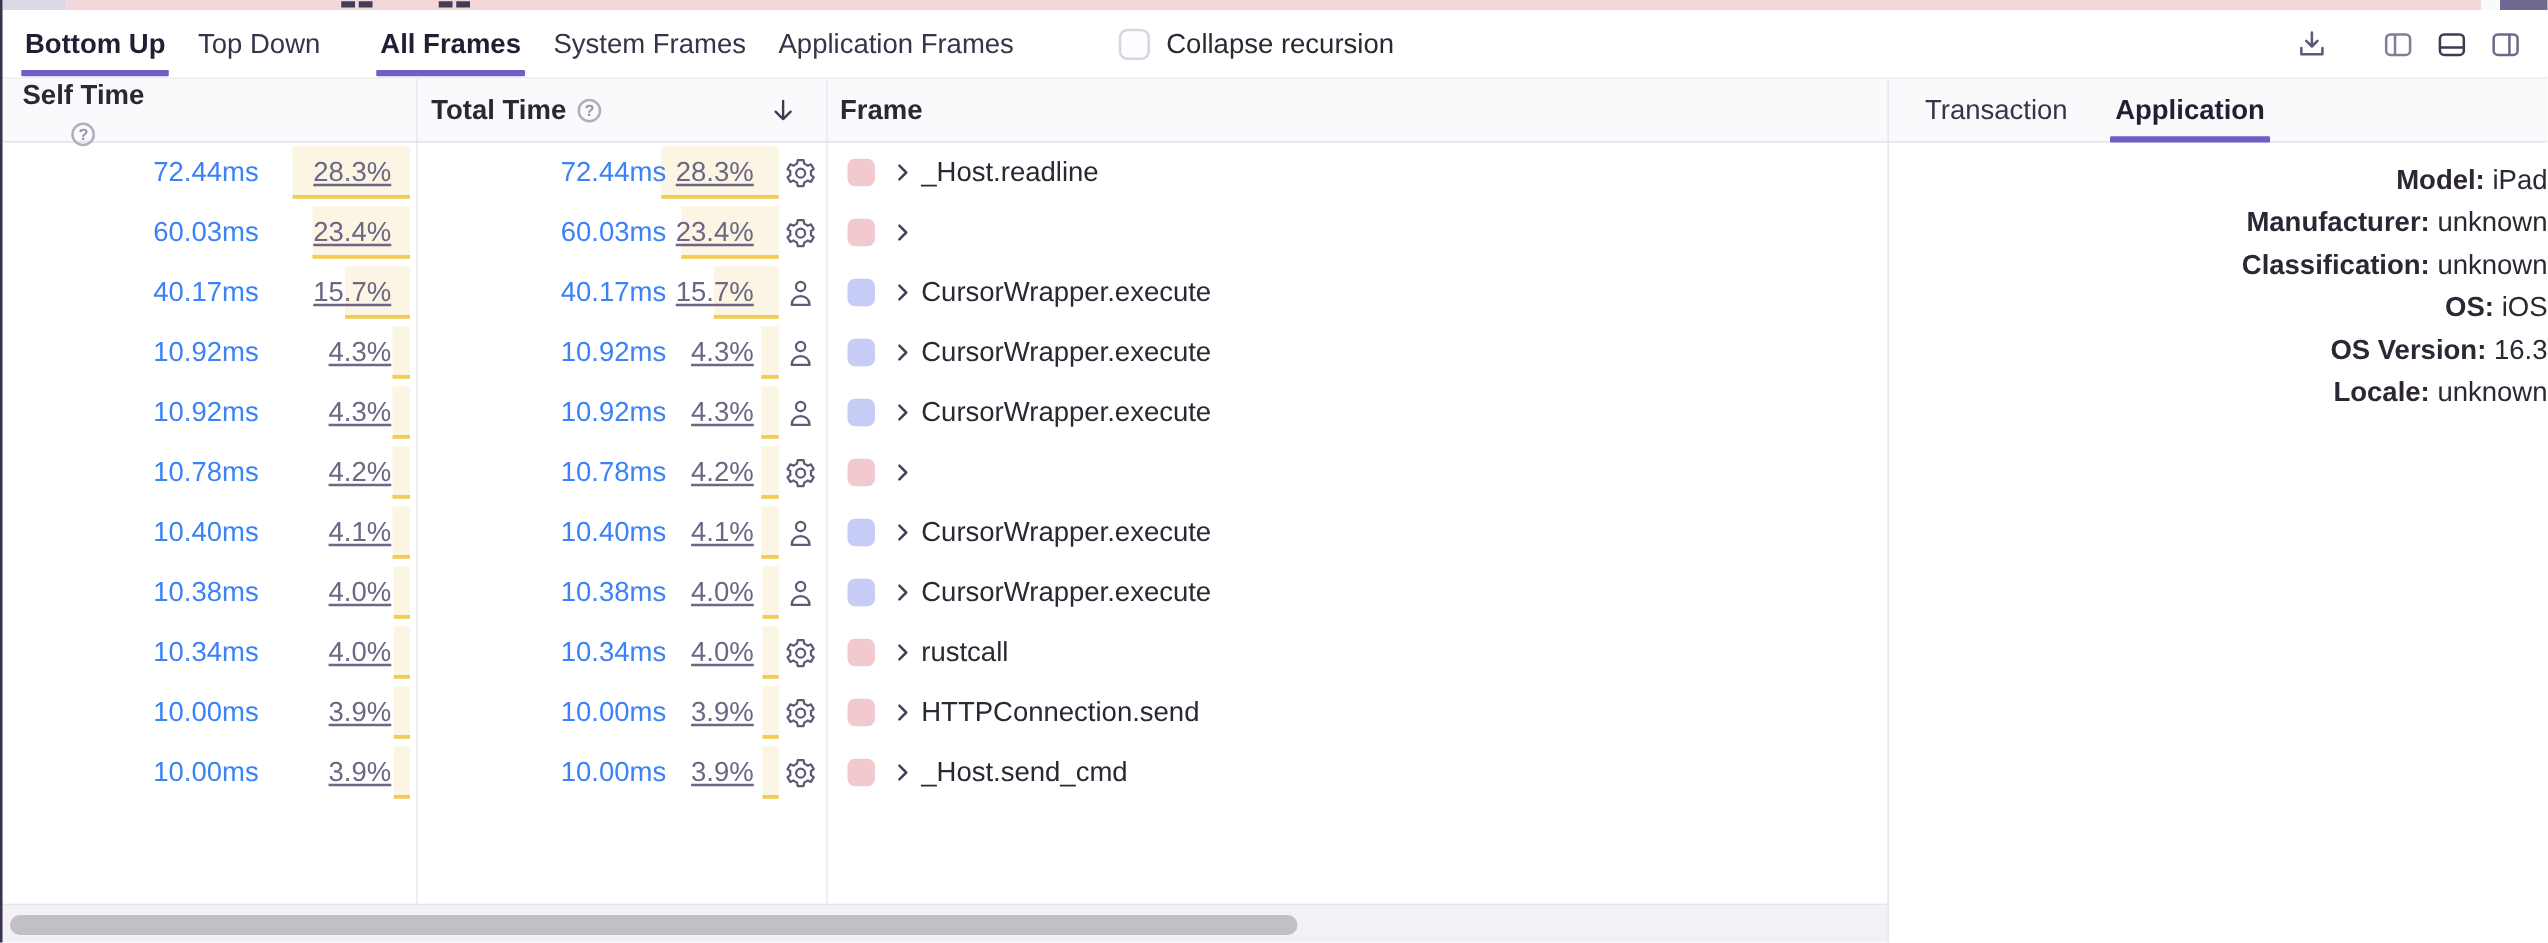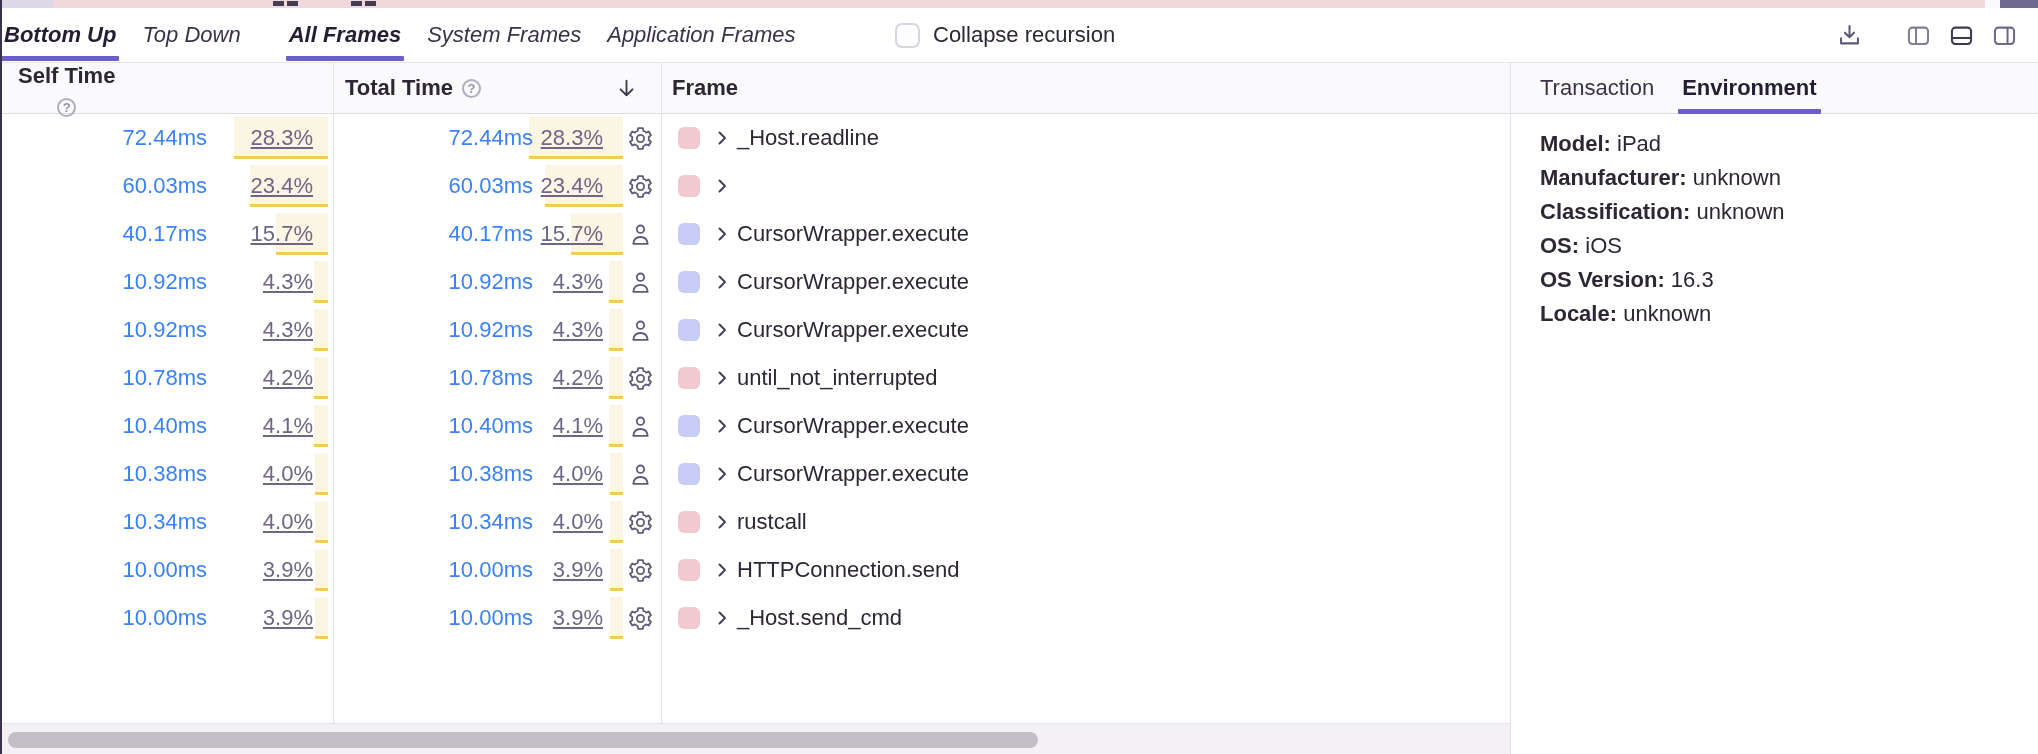--- a/index.html
+++ b/index.html
@@ -20,21 +20,21 @@
   .mini{position:absolute;left:0;top:0;width:2038px;height:8px;z-index:30;}
   .mini .seg{position:absolute;top:0;height:8px;}
   .mini .s-lav{left:2px;width:51px;background:#dcd8e8;}
   .mini .s-pink{left:53px;width:1932px;background:#f2d7db;}
   .mini .s-gap{left:1985px;width:15px;background:#faf9fb;}
   .mini .s-purple{left:2000px;width:38px;background:#6f6890;}
   .mini .mark{position:absolute;top:1px;height:5px;width:11px;background:#423c55;}
   
   .tabs-bar{position:absolute;left:0;top:8px;width:2038px;height:55px;background:#fff;
     border-bottom:1px solid var(--border);}
-  .view-tabs{position:absolute;left:4px;top:0;height:54px;display:flex;align-items:flex-end;font-style:italic;}
+  .view-tabs{position:absolute;left:20px;top:0;height:54px;display:flex;align-items:flex-end;}
   .tab{position:relative;height:54px;display:flex;align-items:center;margin-right:26px;
     color:#3a3248;cursor:pointer;white-space:nowrap;}
   .tab:nth-child(3){margin-left:22px;}
   .tab.active{font-weight:700;color:#241d33;}
   .tab.active::after{content:"";position:absolute;left:-3px;right:-3px;bottom:1px;height:5px;
     background:var(--accent);border-radius:1px;}
   .collapse-box{position:absolute;left:895px;top:0;height:54px;display:flex;align-items:center;gap:13px;}
   .checkbox{width:25px;height:25px;border:2px solid #d9d4e1;border-radius:7px;background:#fdfcfe;}
   .tools{position:absolute;left:1836px;top:0;height:54px;display:flex;align-items:center;}
   .tool{width:27px;height:27px;margin-right:16px;display:flex;align-items:center;justify-content:center;cursor:pointer;}
@@ -79,26 +79,26 @@
   .chip.system{background:var(--system-chip);}
   .chip.application{background:var(--application-chip);}
   .chev{position:absolute;left:710px;top:12px;width:24px;height:24px;color:#46405a;}
   .fname{position:absolute;left:737px;top:0;line-height:48px;color:#2d2633;white-space:nowrap;text-align:center;}
   
   .hscroll{position:absolute;left:0;top:723px;width:1510px;height:31px;background:#f3f1f5;
     border-top:1px solid #e6e3ea;}
   .hthumb{position:absolute;left:8px;top:8px;width:1030px;height:16px;background:#c2bfc7;border-radius:8px;}
   
   .panel-head{position:absolute;left:1511px;top:63px;width:527px;height:51px;background:var(--header-bg);
-    border-bottom:1px solid #e0dce6;display:flex;align-items:center;padding-left:29px;gap:28px;}
+    border-bottom:1px solid #e0dce6;display:flex;align-items:center;padding-left:29px;gap:38px;}
   .ptab{position:relative;height:51px;display:flex;align-items:center;color:#3a3248;cursor:pointer;white-space:nowrap;}
   .ptab.active{font-weight:700;color:#241d33;}
   .ptab.active::after{content:"";position:absolute;left:-4px;right:-4px;bottom:0px;height:5px;
     background:var(--accent);border-radius:1px;}
-  .panel-body{position:absolute;left:1511px;top:114px;width:527px;padding:13px 0 0 29px;}
+  .panel-body{position:absolute;left:1511px;top:114px;width:527px;padding:13px 0 0 29px;text-align:right;}
   .detail-line{line-height:34px;color:#2d2633;white-space:nowrap;}
   .detail-line b{font-weight:700;}
 </style>
 </head>
 <body>
 
 <div class="left-edge"></div>
 
 <div class="mini">
   <div class="seg s-lav"></div>
@@ -308,21 +308,20 @@
         <path d="M19.3 13.4c.07-.45.1-.92.1-1.4s-.03-.95-.1-1.4l2-1.5-1.95-3.35-2.3 1a7.6 7.6 0 0 0-2.45-1.42L14.05 2.8h-4.1l-.55 2.53A7.6 7.6 0 0 0 6.95 6.75l-2.3-1L2.7 9.1l2 1.5c-.07.45-.1.92-.1 1.4s.03.95.1 1.4l-2 1.5 1.95 3.35 2.3-1c.73.62 1.56 1.1 2.45 1.42l.55 2.53h4.1l.55-2.53a7.6 7.6 0 0 0 2.45-1.42l2.3 1 1.95-3.35-2-1.5z"></path>
       </svg>
     </span>
 
     <span class="chip system"></span>
     <span class="chev">
       <svg viewBox="0 0 24 24" fill="none" stroke="currentColor" stroke-width="2" stroke-linecap="round" stroke-linejoin="round">
         <path d="M9.5 6.5 15 12l-5.5 5.5"></path>
         </svg>
     </span>
-    <span class="fname">until_not_interrupted</span>
   </div>
     <div class="row">
     <div class="bar bar-self" style="width: 14px;"></div>
     <div class="bar bar-total" style="width: 14px;"></div>
     <span class="tval t-self">10.40ms</span>
     <span class="pval p-self">4.1%</span>
     <span class="tval t-total">10.40ms</span>
     <span class="pval p-total">4.1%</span>
 
     <span class="ficon icon-person">
@@ -431,21 +430,21 @@
 
 <div class="hscroll">
   <div class="hthumb"></div>
 </div>
 
 <div class="panel-head" id="panel-tabs">
     <div class="ptab">
       <span>Transaction</span>
     </div>
     <div class="ptab active">
-      <span>Environment</span>
+      <span>Application</span>
     </div>
   </div>
 
 <div class="panel-body" id="panel-body">
     <div class="detail-line"><b>Model:</b> <span>iPad</span></div>
     <div class="detail-line"><b>Manufacturer:</b> <span>unknown</span></div>
     <div class="detail-line"><b>Classification:</b> <span>unknown</span></div>
     <div class="detail-line"><b>OS:</b> <span>iOS</span></div>
     <div class="detail-line"><b>OS Version:</b> <span>16.3</span></div>
     <div class="detail-line"><b>Locale:</b> <span>unknown</span></div>

